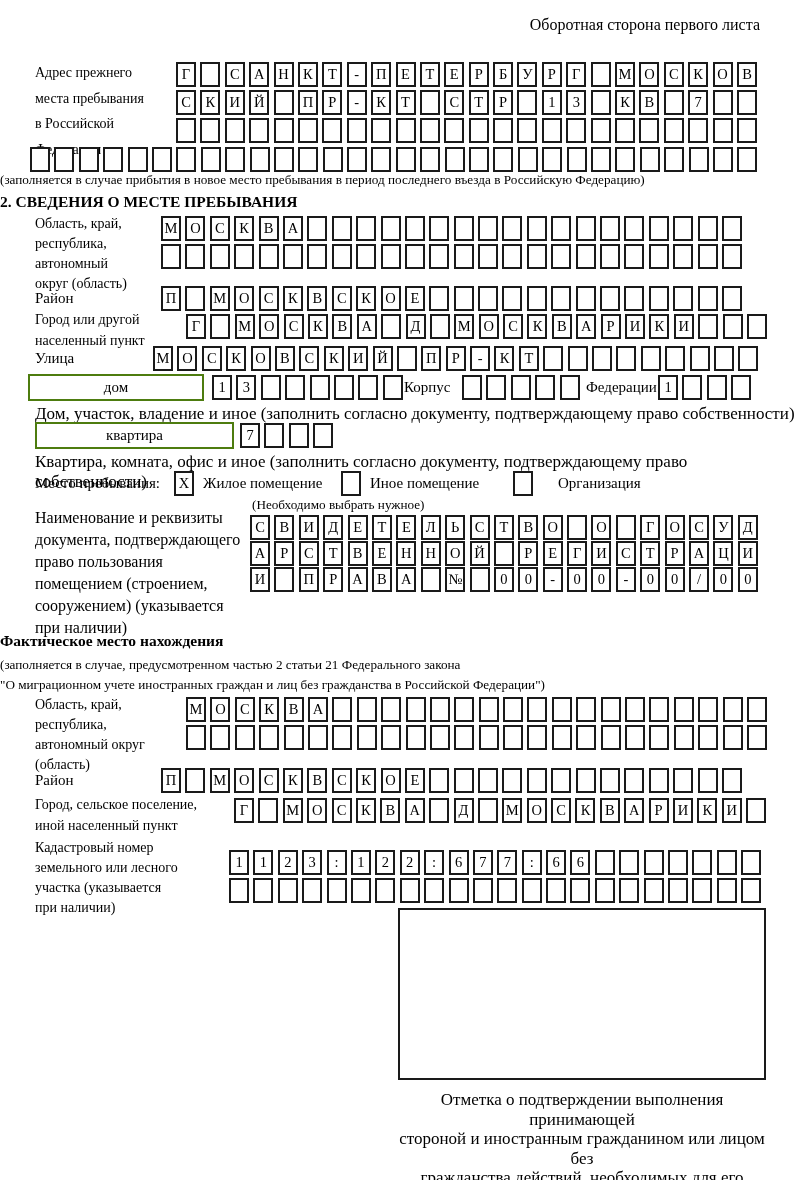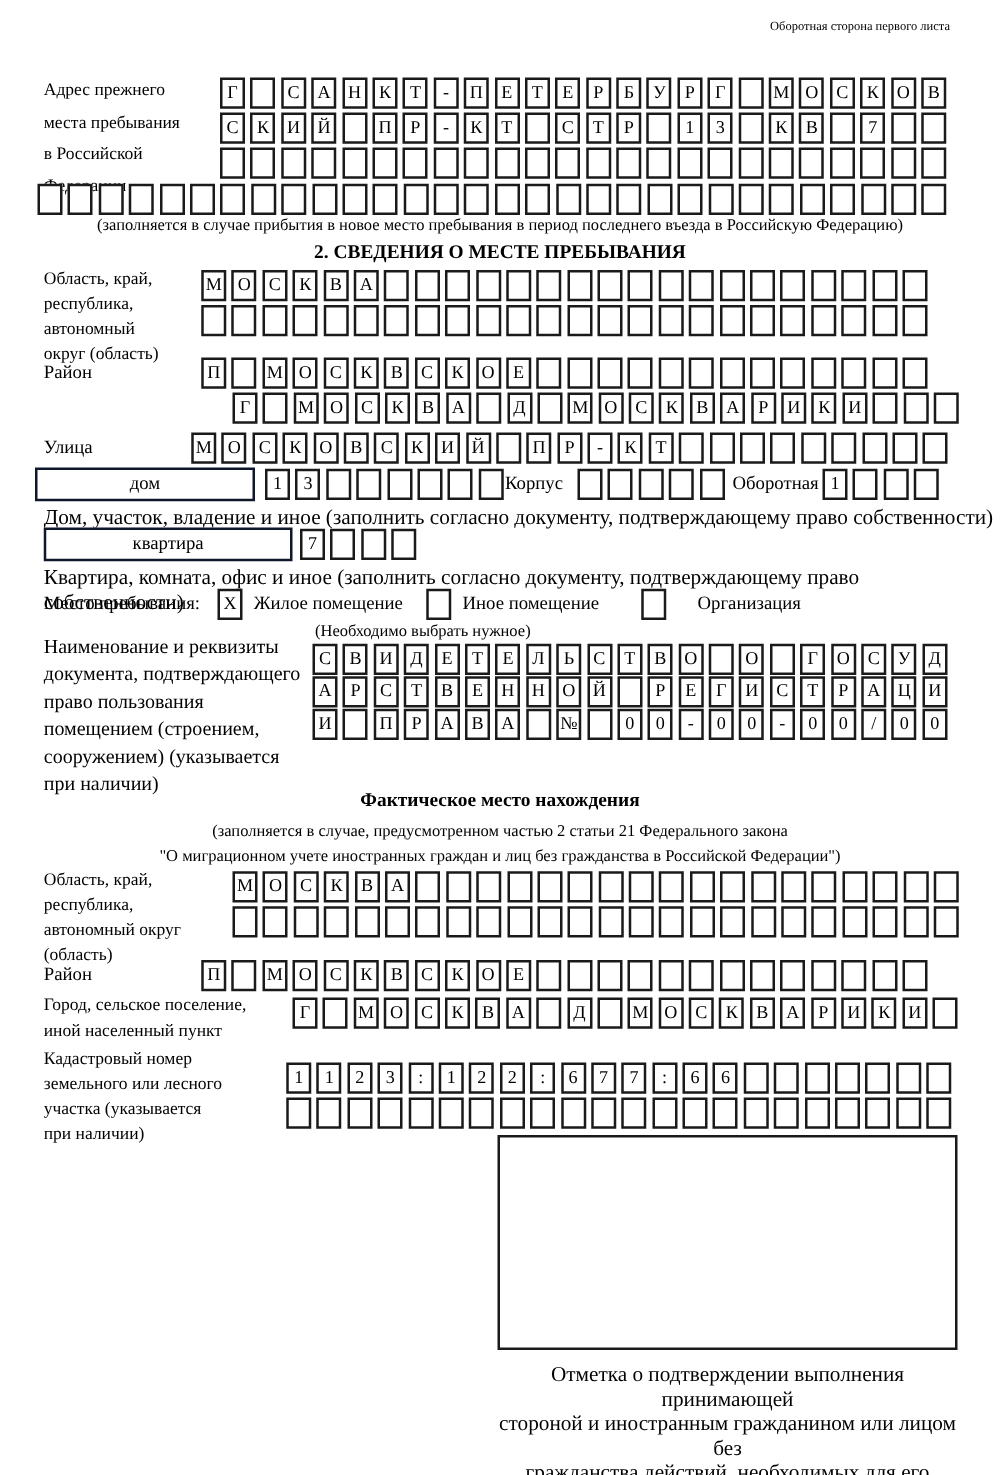--- a/index.html
+++ b/index.html
@@ -8,31 +8,31 @@
   #form{position:relative;width:800px;height:1180px;background:#fff;overflow:hidden}
   .abs{position:absolute}
   .cellrow{position:absolute;display:flex;gap:4.4px}
   .cell{width:20px;height:25px;border:2px solid #1a1a1a;display:flex;align-items:center;justify-content:center;font-size:14.5px;flex:none;background:#fff}
   .lbl{font-size:14px;line-height:20px;white-space:pre-line}
   .lh25{line-height:25.5px}
   .lh21{line-height:21px}
   .lh22{line-height:22px}
   .caption{font-size:13.2px;white-space:pre-line}
   .caption14{font-size:17px}
-  .center{left:0;width:800px;text-align:center}
+  .center{left:0;width:800px;}
   .bold{font-weight:bold}
-  .wbox{position:absolute;border:2px solid #0f172a;display:flex;align-items:center;justify-content:center;font-size:15px;background:#fff}
+  .wbox{position:absolute;border:2px solid #4d7c0f;display:flex;align-items:center;justify-content:center;font-size:15px;background:#fff}
   .inl{font-size:15px;line-height:25px}
 </style>
 </head>
 <body>
 
 <div id="form">
 
-  <div class="abs" style="top:16px;right:40px;font-size:10px">Оборотная сторона первого листа</div>
+  <div class="abs" style="top:16px;right:40px;font-size:16px">Оборотная сторона первого листа</div>
 
   <div class="abs lbl lh25" style="left:35px;top:60px;width:150px">Адрес прежнего
 места пребывания
 в Российской
 Федерации</div>
   <div class="cellrow" style="left:176px;top:62px">
       <span class="cell">Г</span>
       <span class="cell"></span>
       <span class="cell">С</span>
       <span class="cell">А</span>
@@ -223,20 +223,22 @@
       <span class="cell"></span>
       <span class="cell"></span>
       <span class="cell"></span>
       <span class="cell"></span>
       <span class="cell"></span>
       <span class="cell"></span>
       <span class="cell"></span>
       <span class="cell"></span>
     </div>
 
+  <div class="abs lbl lh21" style="left:35px;top:309px;width:150px">Город или другой
+населенный пункт</div>
   <div class="cellrow" style="left:186px;top:314px">
       <span class="cell">Г</span>
       <span class="cell"></span>
       <span class="cell">М</span>
       <span class="cell">О</span>
       <span class="cell">С</span>
       <span class="cell">К</span>
       <span class="cell">В</span>
       <span class="cell">А</span>
       <span class="cell"></span>
@@ -298,21 +300,21 @@
       <span class="cell"></span>
     </div>
   <div class="abs inl" style="left:404px;top:375px">Корпус</div>
   <div class="cellrow" style="left:462px;top:375px">
       <span class="cell"></span>
       <span class="cell"></span>
       <span class="cell"></span>
       <span class="cell"></span>
       <span class="cell"></span>
     </div>
-  <div class="abs inl" style="left:586px;top:375px">Оборотная</div>
+  <div class="abs inl" style="left:586px;top:375px">Федерации</div>
   <div class="cellrow" style="left:658px;top:375px">
       <span class="cell">1</span>
       <span class="cell"></span>
       <span class="cell"></span>
       <span class="cell"></span>
     </div>
   <div class="abs caption caption14" style="left:35px;top:404px">Дом, участок, владение и иное (заполнить согласно документу, подтверждающему право собственности)</div>
 
   <div class="wbox" style="left:35px;top:422px;width:199px;height:27px">квартира</div>
   <div class="cellrow" style="left:240px;top:423px">

